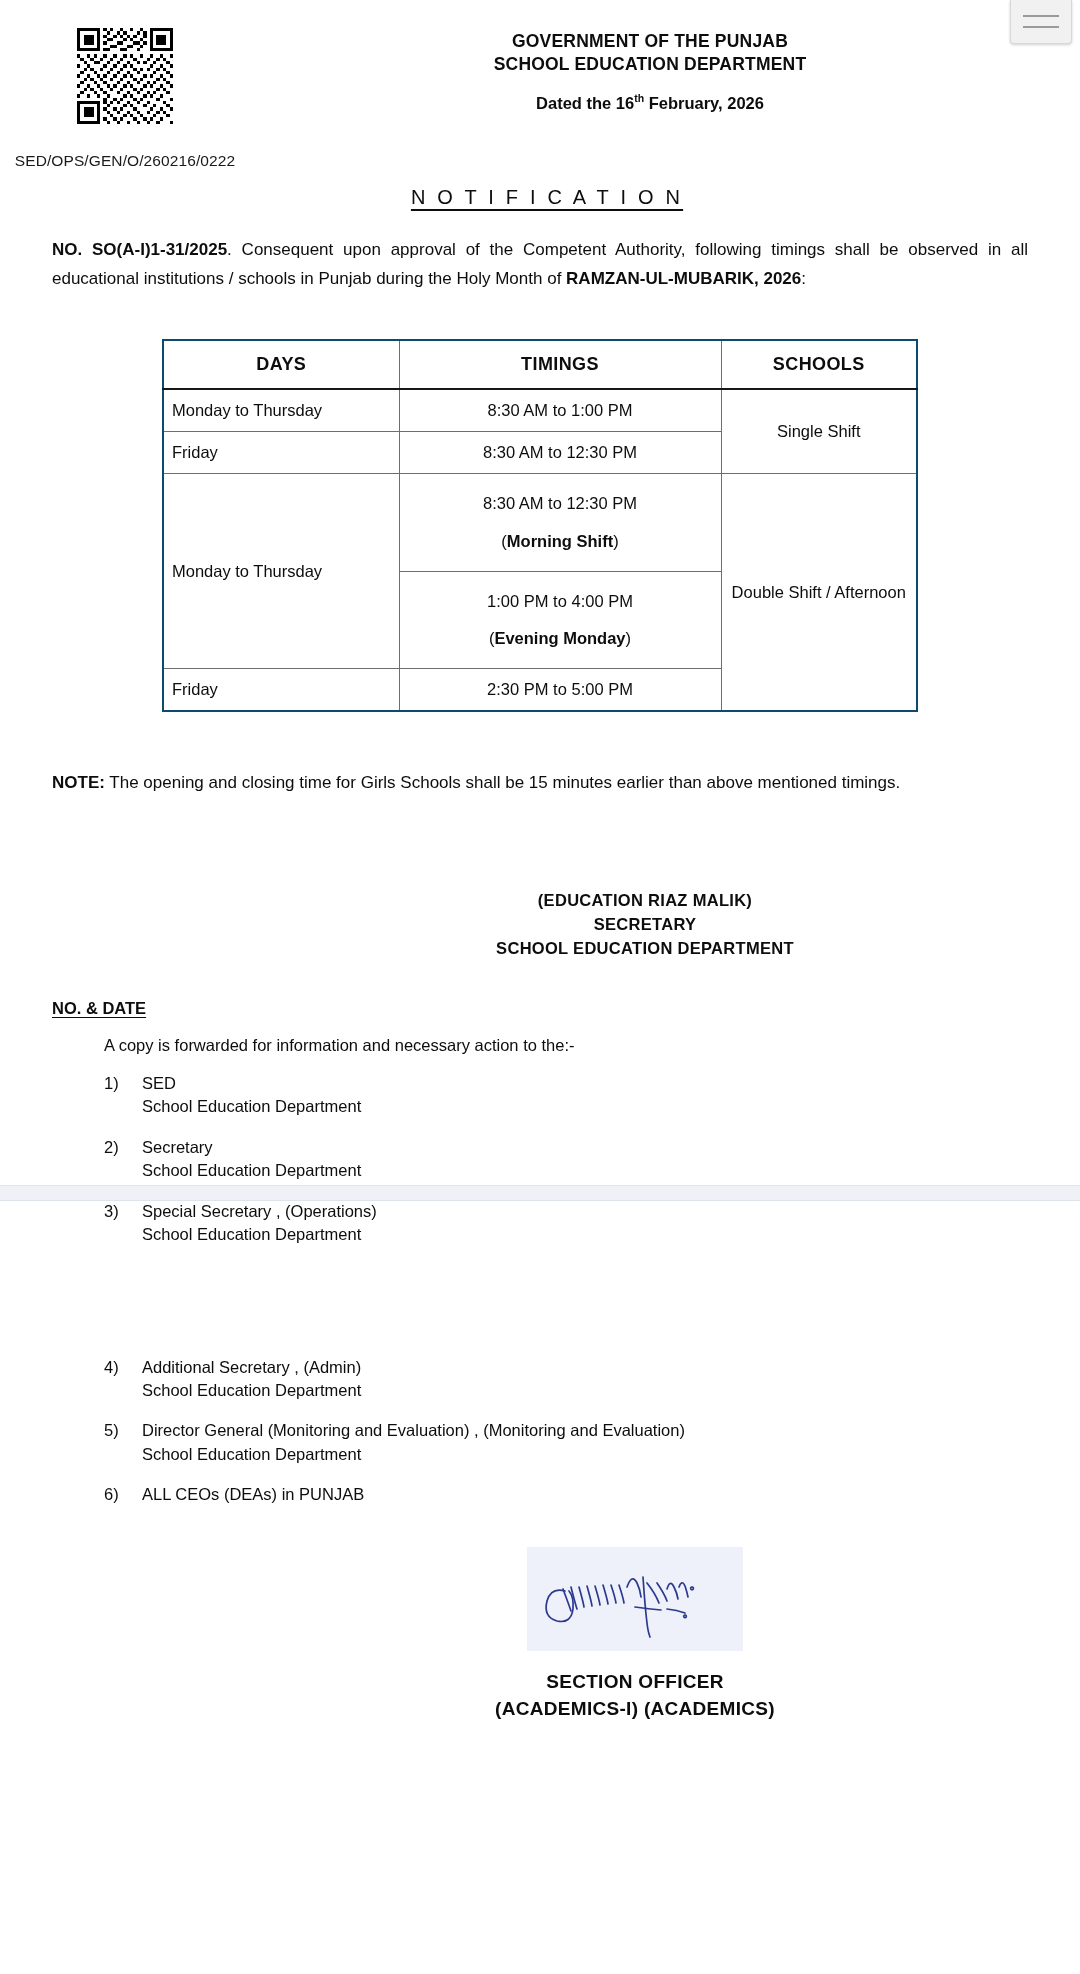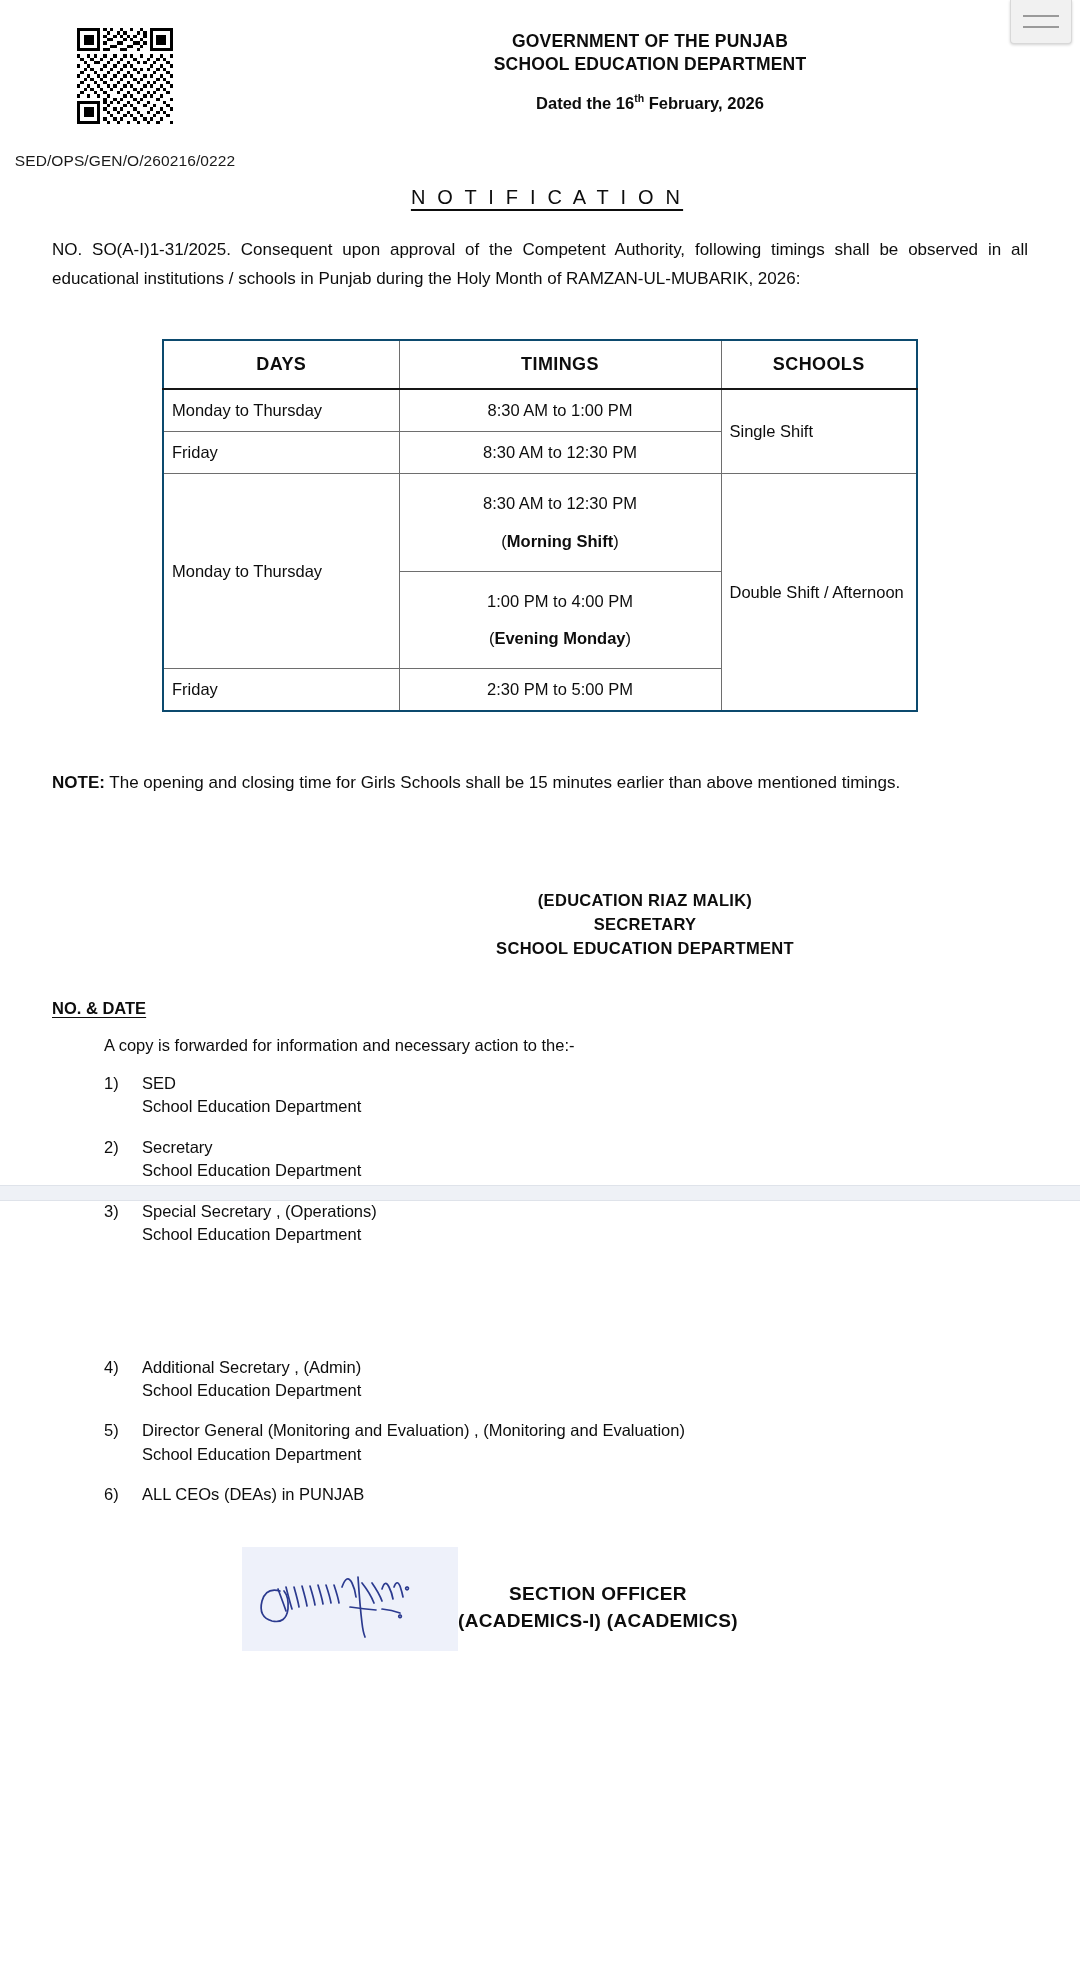--- a/index.html
+++ b/index.html
@@ -106,21 +106,21 @@
   
   .body-wrap { padding: 0 52px; }
 
   .para {
     margin-top: 26px;
     font-size: 17px;
     line-height: 1.72;
     text-align: justify;
     text-justify: inter-word;
   }
-  .para b { font-weight: normal; }
+  .para b { font-weight: bold; }
 
   
   table.timings {
     margin: 46px auto 0 auto;
     width: 754px;
     border-collapse: collapse;
     table-layout: fixed;
   }
   table.timings, table.timings td, table.timings th {
     border: 1px solid #6e6e6e;
@@ -134,21 +134,21 @@
     letter-spacing: .4px;
     border-bottom: 2px solid #161616;
   }
   table.timings td {
     font-size: 16.5px;
     padding: 11px 8px;
     vertical-align: middle;
   }
   td.day { text-align: left; padding-left: 4px; }
   td.time { text-align: center; }
-  td.school { }
+  td.school { text-align: center; }
   td.shift-cell { text-align: center; line-height: 2.25; padding: 10px 8px 16px; }
   td.shift-cell b { font-weight: bold; }
   .col-days   { width: 236px; }
   .col-times  { width: 322px; }
   .col-school { width: 196px; }
 
   
   .note {
     margin-top: 56px;
     font-size: 17px;
@@ -202,21 +202,21 @@
     height: 16px;
     background: #eef1f6;
     border-top: 1px solid #dfe3ea;
     border-bottom: 1px solid #dfe3ea;
   }
 
   
   .sig-area {
     margin-top: 40px;
     display: flex;
-    flex-direction: row;
+    flex-direction: column;
     align-items: center;
     padding-left: 190px;
   }
   .sig-box {
     width: 216px; height: 104px;
     background: #eef1fa;
     display: flex;
     align-items: center;
     justify-content: center;
   }

